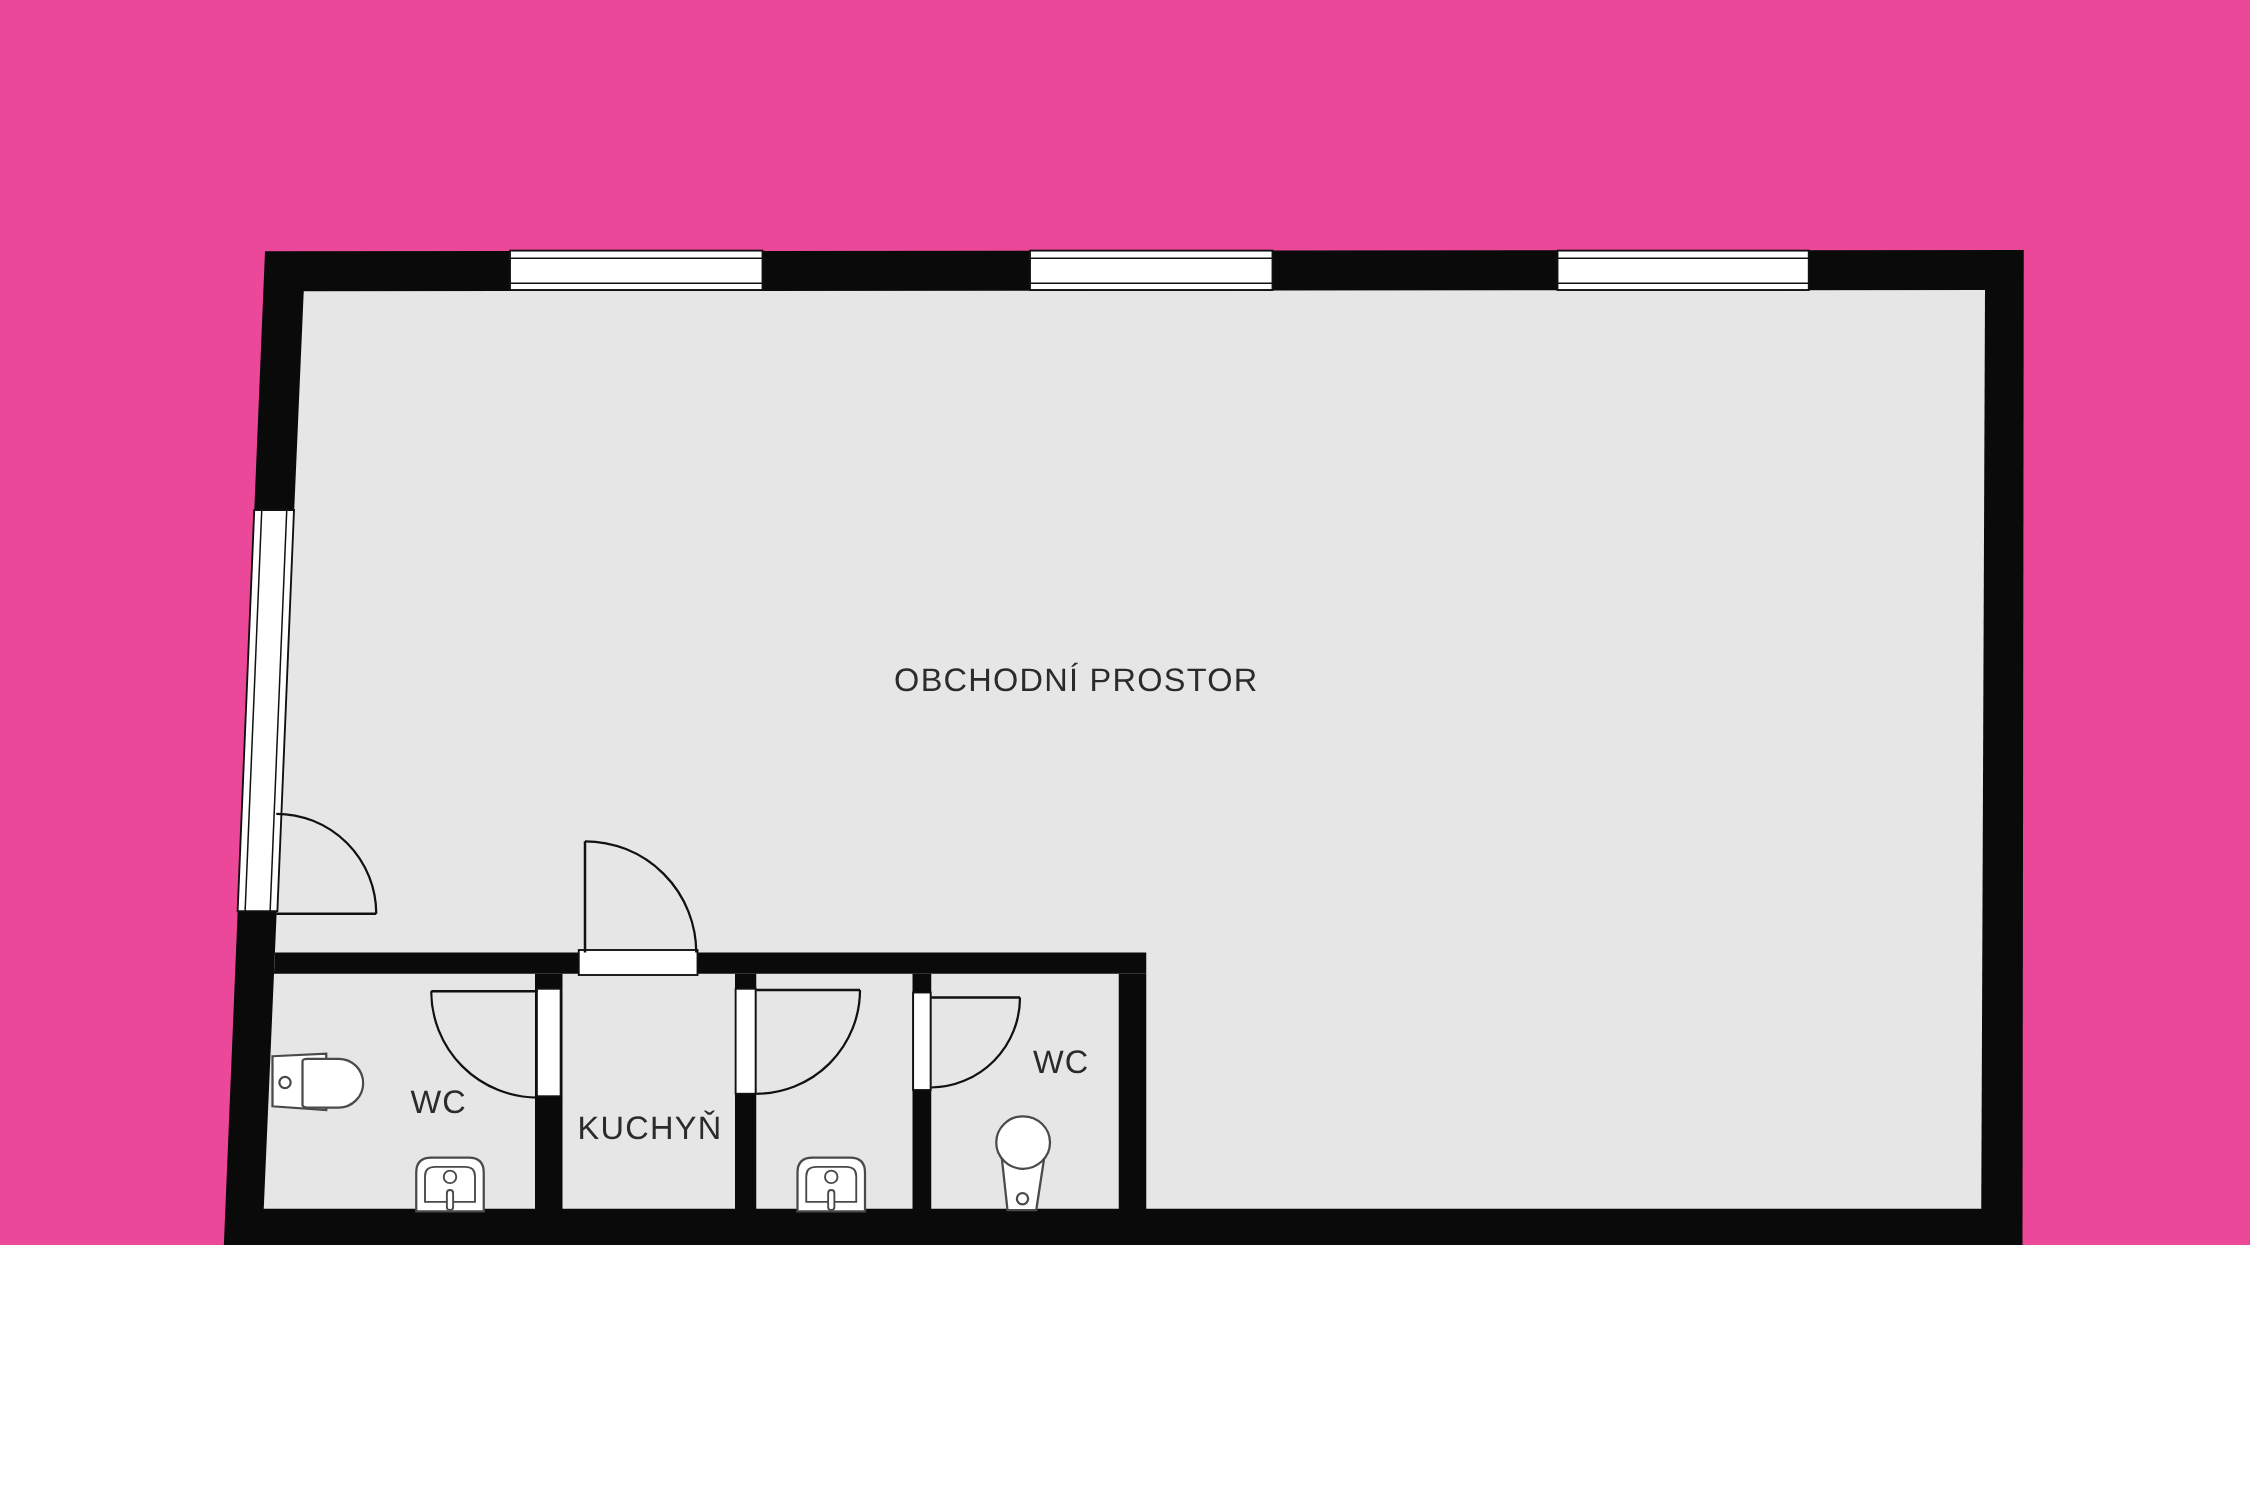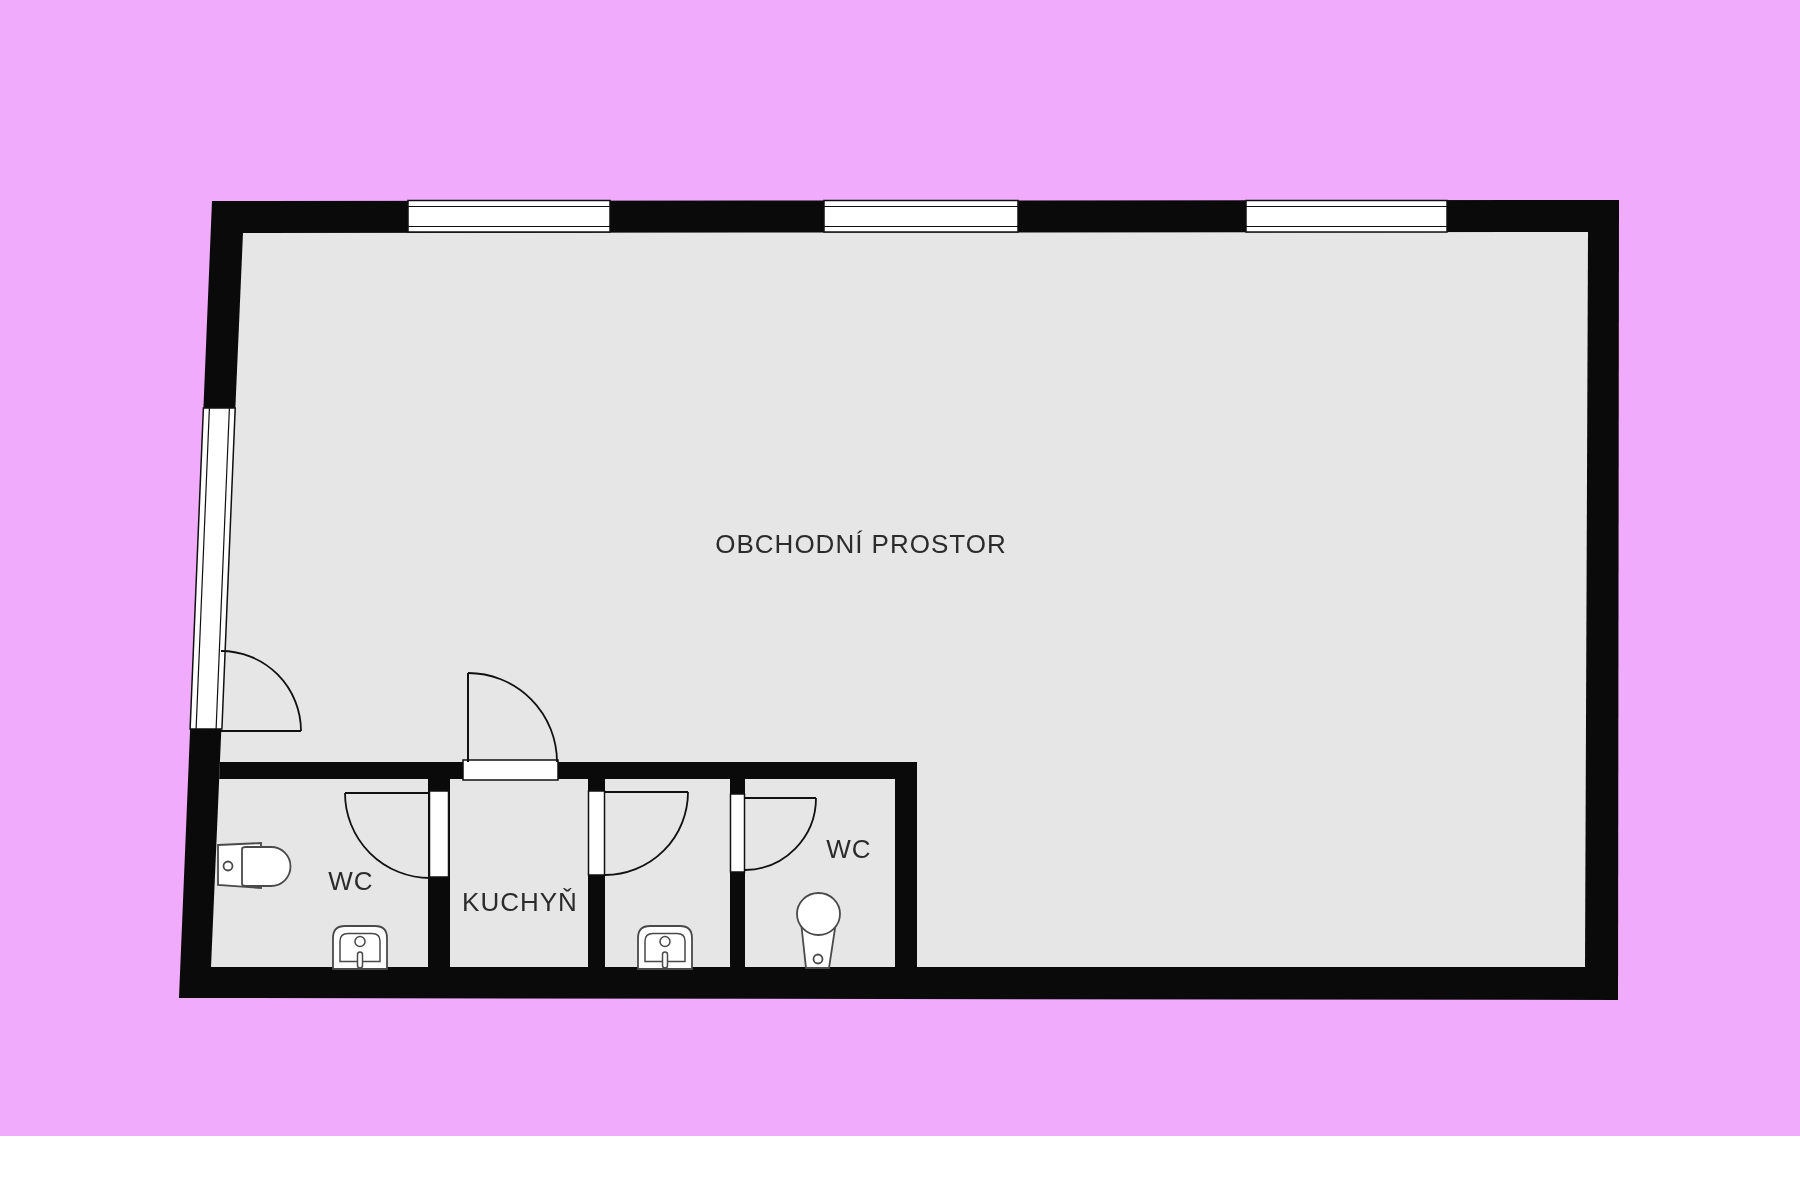--- a/index.html
+++ b/index.html
@@ -1,16 +1,16 @@
 <!DOCTYPE html>
 <html><head>
 <meta charset="utf-8">
 <style>
   html,body{margin:0;padding:0;background:#ffffff;}
-  .stage{width:1800px;height:1136px;position:relative;background:#f0abfc;overflow:hidden;}
+  .stage{width:1800px;height:996px;position:relative;background:#ec4899;overflow:hidden;}
   svg{display:block;}
   .room-label{
     font-family:"Liberation Sans","DejaVu Sans",sans-serif;
     font-size:26px;
     fill:#2b2b2b;
     letter-spacing:1px;
     text-anchor:middle;
   }
 </style>
 </head>

